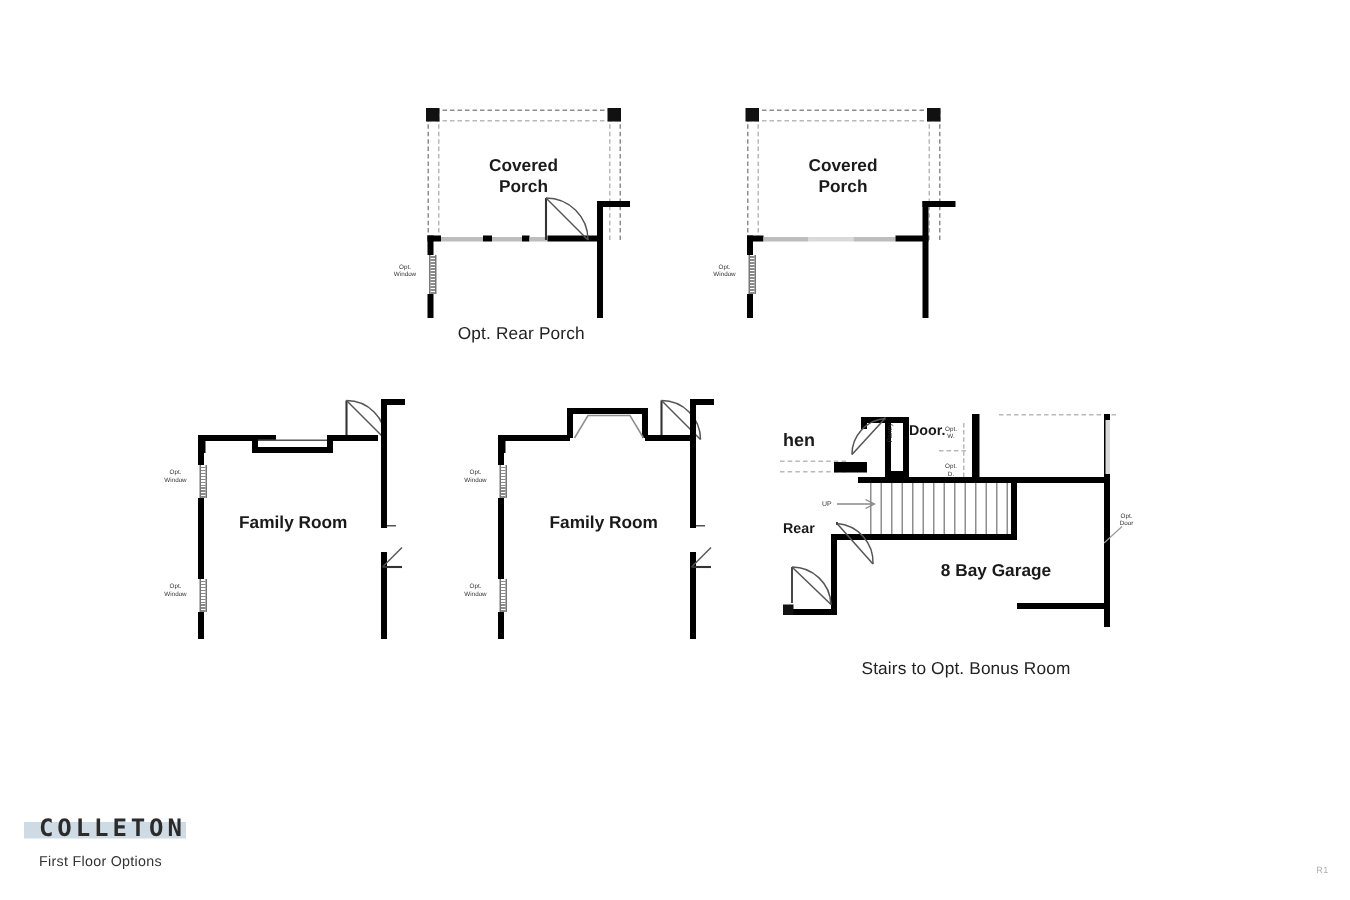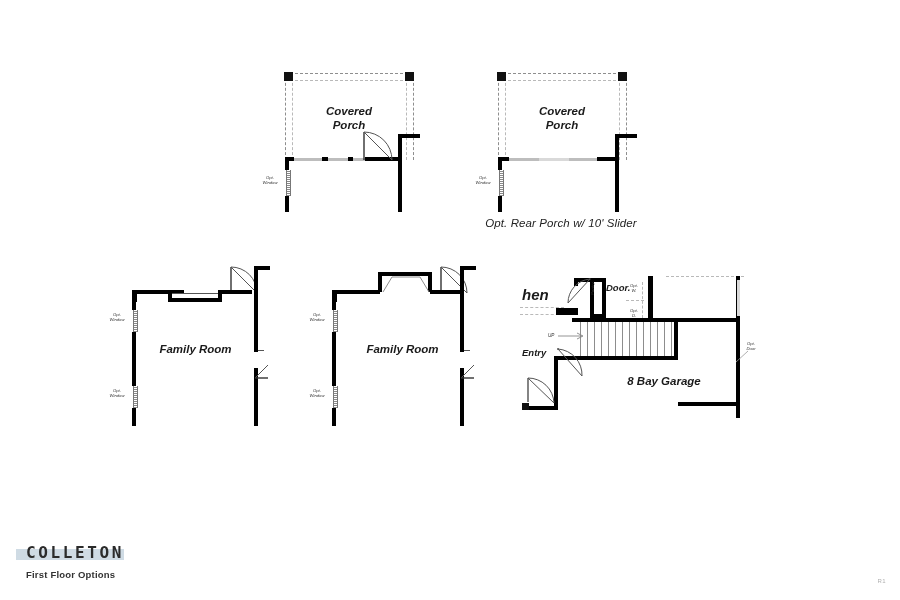--- a/index.html
+++ b/index.html
@@ -4,21 +4,21 @@
 <style>
   html,body{margin:0;padding:0;}
   body{
     width:900px;height:600px;background:#ffffff;
     font-family:"Liberation Sans", sans-serif;
     color:#1a1a1a;overflow:hidden;position:relative;
   }
   .sheet{position:absolute;inset:0;}
 
   
-  .plan{position:absolute;font-style:italic;}
+  .plan{position:absolute;}
   .cap{
     position:absolute;text-align:center;
     font-size:11.5px;color:#222;letter-spacing:.1px;white-space:nowrap;
   }
   .roomlabel{
     position:absolute;font-size:11.5px;font-weight:bold;color:#1a1a1a;
     white-space:nowrap;text-align:center;line-height:1.25;
   }
   .tinylabel{
     position:absolute;font-size:4.2px;color:#333;line-height:1.15;
@@ -58,21 +58,21 @@
   .footer{position:absolute;left:26px;bottom:20px;}
   .brandwrap{position:relative;display:inline-block;}
   .brandbar{
     position:absolute;left:-10px;top:6px;width:108px;height:11px;
     background:#cfdbe4;
   }
   .brand{
     position:relative;font-size:16px;font-weight:bold;letter-spacing:2.6px;
     color:#2b2b2b;font-family:"DejaVu Sans Mono", monospace;
   }
-  .subtitle{margin-top:7px;font-size:9.5px;color:#333;letter-spacing:.2px;font-weight:bold;}
+  .subtitle{margin-top:7px;font-size:9.5px;color:#333;letter-spacing:.2px;}
   .revmark{
     position:absolute;right:14px;bottom:16px;
     font-size:6px;color:#b0b0b0;letter-spacing:.4px;
   }
 </style>
 </head>
 <body>
 
 <div class="sheet">
 
@@ -114,20 +114,21 @@
     <div class="tinylabel two" style="left:4px;top:116px;">
       <span>Opt.</span><br>
       <span>Window</span>
     </div>
 
     <div class="roomlabel" style="left:44px;top:44px;width:100px;">
       <span>Covered</span><br>
       <span>Porch</span>
     </div>
 
+    <div class="cap" style="left:0px;top:157px;width:185px;">Opt. Rear Porch</div>
   </div>
 
   <div class="plan" style="left:468px;top:60px;width:200px;height:170px;">
 
     <div class="dash-h dk" style="left:30px;top:13px;width:128px;"></div>
     <div class="dash-h" style="left:30px;top:20px;width:128px;"></div>
     <div class="dash-v" style="left:37px;top:13px;height:87px;"></div>
     <div class="dash-v" style="left:151px;top:13px;height:87px;"></div>
     <div class="dash-v dk" style="left:30px;top:13px;height:87px;"></div>
     <div class="dash-v dk" style="left:158px;top:13px;height:87px;"></div>
@@ -151,21 +152,20 @@
     <div class="tinylabel two" style="left:4px;top:116px;">
       <span>Opt.</span><br>
       <span>Window</span>
     </div>
 
     <div class="roomlabel" style="left:44px;top:44px;width:100px;">
       <span>Covered</span><br>
       <span>Porch</span>
     </div>
 
-    <div class="cap" style="left:-7px;top:157px;width:200px;">Opt. Rear Porch w/ 10' Slider</div>
   </div>
 
   <div class="plan" style="left:108px;top:262px;width:190px;height:190px;">
 
     <div class="wt" style="left:24px;top:28px;width:5px;height:12px;"></div>
     <div class="wt" style="left:24px;top:28px;width:52px;height:4px;"></div>
 
     <div class="wt" style="left:60px;top:28px;width:4px;height:12px;"></div>
     <div class="wt" style="left:60px;top:36px;width:54px;height:4px;"></div>
     <div class="wt" style="left:110px;top:28px;width:4px;height:12px;"></div>
@@ -262,21 +262,21 @@
     </div>
 
     <div class="roomlabel" style="left:42px;top:80px;width:105px;">Family Room</div>
 
   </div>
 
   <div class="plan" style="left:518px;top:262px;width:255px;height:200px;">
 
     <div class="dash-h" style="left:148px;top:14px;width:78px;"></div>
 
-    <div class="roomlabel" style="left:4px;top:24px;width:40px;font-size:15px;text-align:left;">hen</div>
+    <div class="roomlabel" style="left:4px;top:24px;width:40px;font-size:12px;text-align:left;">hen</div>
 
     <div class="dash-h" style="left:2px;top:45px;width:44px;"></div>
     <div class="dash-h" style="left:2px;top:52px;width:44px;"></div>
     <div class="wt" style="left:38px;top:46px;width:22px;height:7px;"></div>
 
     <div class="wt" style="left:56px;top:16px;width:32px;height:4px;"></div>
     <div class="wt" style="left:56px;top:16px;width:4px;height:8px;"></div>
     <div class="wt" style="left:72px;top:20px;width:4px;height:36px;"></div>
     <div class="wt" style="left:84px;top:16px;width:4px;height:40px;"></div>
     <div class="wt" style="left:72px;top:52px;width:16px;height:4px;"></div>
@@ -326,21 +326,21 @@
     <div class="wt" style="left:156px;top:56px;width:4px;height:42px;"></div>
 
     <div class="tinylabel" style="left:30px;top:71px;font-size:4.6px;">UP</div>
     <div class="swing" style="left:40px;top:70px;">
       <svg width="30" height="8" viewBox="0 0 30 8">
         <path d="M0 4 L24 4" stroke="#888" stroke-width=".9" fill="none"></path>
         <path d="M19 1 L25 4 L19 7" stroke="#888" stroke-width=".9" fill="none"></path>
       </svg>
     </div>
 
-    <div class="roomlabel" style="left:4px;top:85px;width:44px;font-size:9.5px;text-align:left;">Entry</div>
+    <div class="roomlabel" style="left:4px;top:85px;width:44px;font-size:9.5px;text-align:left;">Rear</div>
     <div class="swing" style="left:38px;top:84px;">
       <svg width="30" height="34" viewBox="0 0 30 34">
         <path d="M2 2 L2 4" stroke="#333" stroke-width="1.2" fill="none"></path>
         <path d="M2 3 A26 26 0 0 1 26 30" stroke="#555" stroke-width="1" fill="none"></path>
         <path d="M2 3 L26 30" stroke="#555" stroke-width="1" fill="none"></path>
       </svg>
     </div>
 
     <div class="wt" style="left:36px;top:94px;width:4px;height:54px;"></div>
     <div class="swing" style="left:6px;top:110px;">
@@ -363,20 +363,21 @@
       <span>Door</span>
     </div>
     <div class="swing" style="left:216px;top:88px;">
       <svg width="16" height="14" viewBox="0 0 16 14">
         <path d="M14 1 L2 12" stroke="#9a9a9a" stroke-width=".8" fill="none"></path>
       </svg>
     </div>
 
     <div class="roomlabel" style="left:86px;top:112px;width:120px;">8 Bay Garage</div>
 
+    <div class="cap" style="left:26px;top:178px;width:200px;">Stairs to Opt. Bonus Room</div>
   </div>
 
   <div class="footer">
     <div class="brandwrap">
       <div class="brandbar"></div>
       <div class="brand">COLLETON</div>
     </div>
     <div class="subtitle">First Floor Options</div>
   </div>
 

